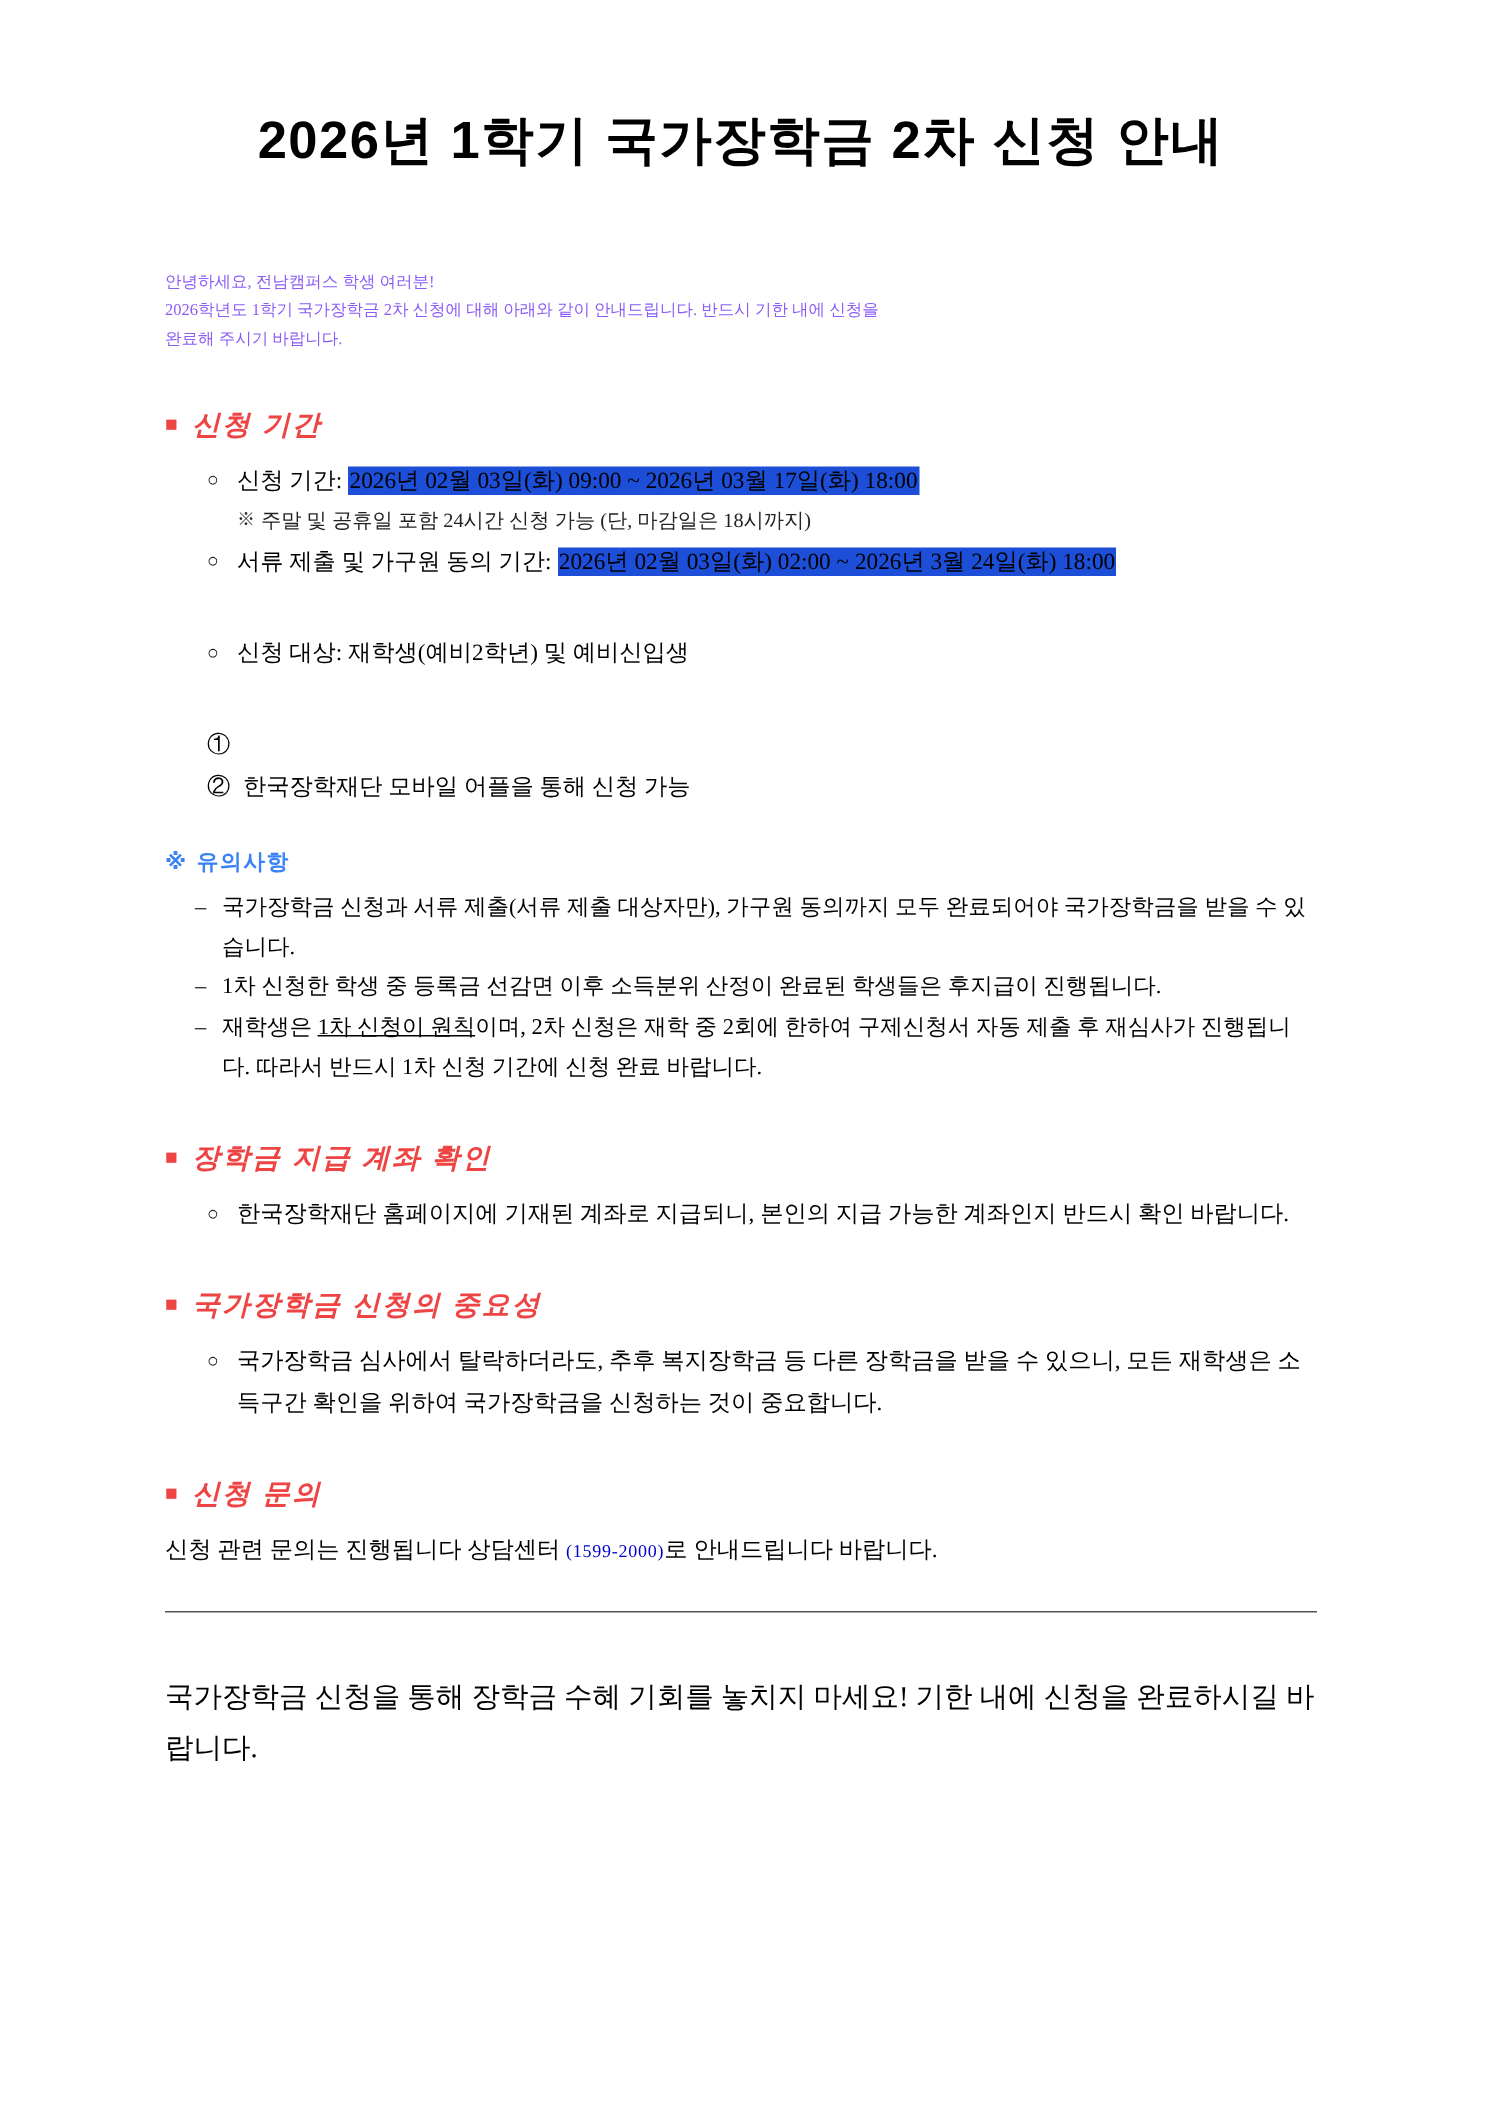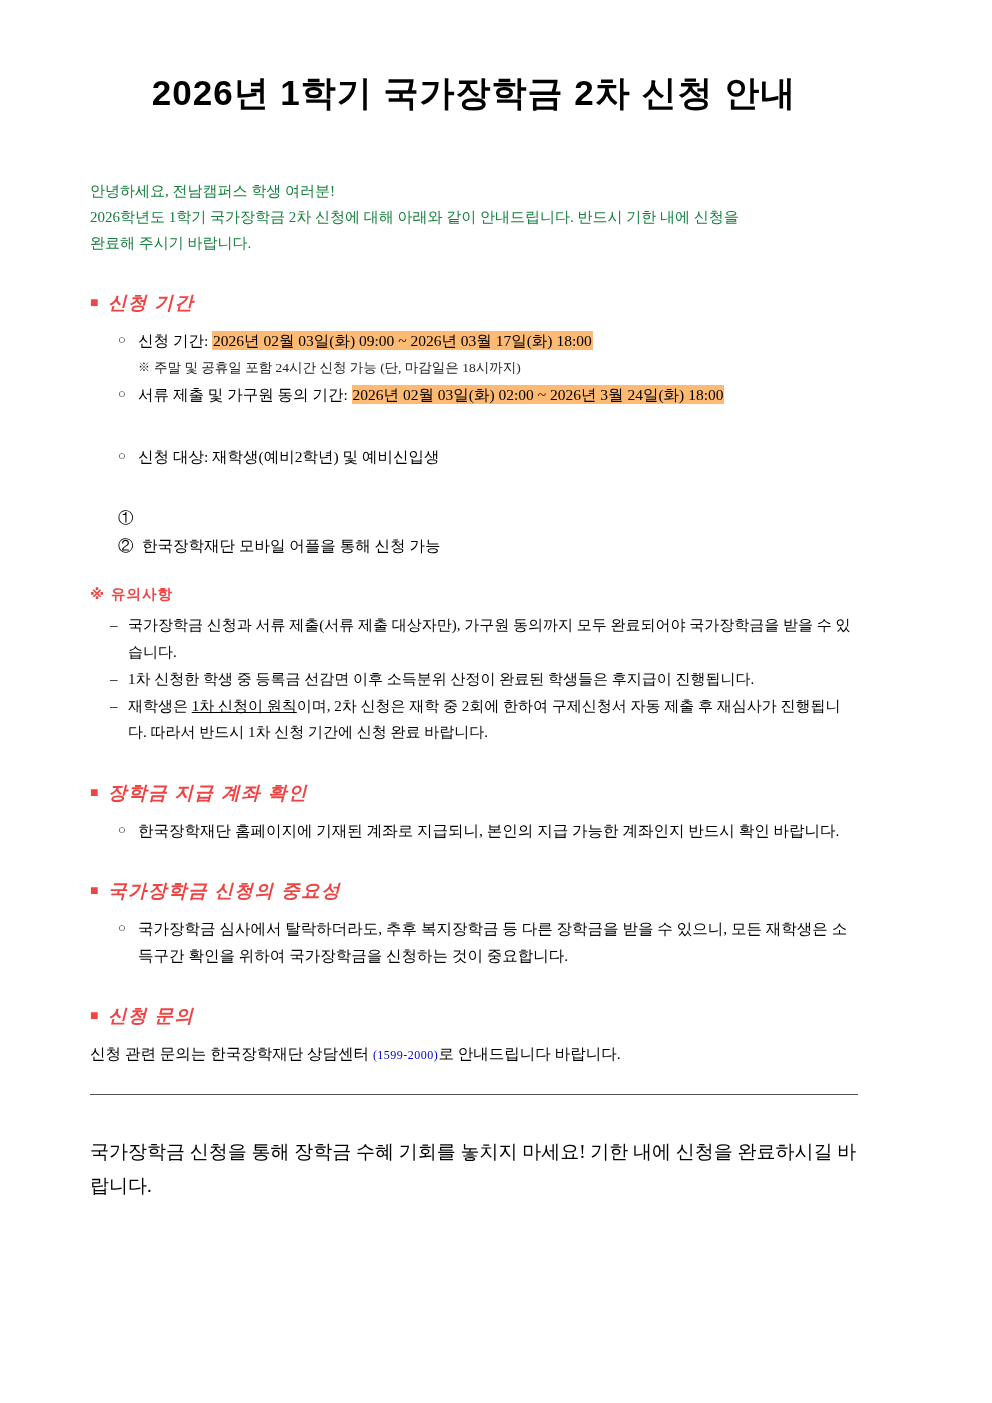--- a/index.html
+++ b/index.html
@@ -12,35 +12,36 @@
     min-height: 1403px;
     font-family: "Liberation Serif", "DejaVu Serif", serif;
     color: #000000;
   }
   .page {
     width: 948px;
     min-height: 1403px;
     box-sizing: border-box;
     padding: 52px 90px 40px 90px;
     position: relative;
+    margin-left: 20px;
   }
   .doc-title {
     text-align: center;
     font-family: "Liberation Sans", "DejaVu Sans", sans-serif;
     font-weight: bold;
     font-size: 35px;
     letter-spacing: 1px;
     margin: 18px 0 0 0;
     color: #000;
   }
   .intro {
     margin-top: 62px;
-    font-size: 15px;
+    font-size: 11px;
     line-height: 1.72;
-    color: #15803d;
+    color: #8b5cf6;
   }
   .intro p { margin: 0; }
   .section {
     margin-top: 34px;
   }
   .section.tight { margin-top: 26px; }
   .sec-head {
     font-family: "Liberation Sans", "DejaVu Sans", sans-serif;
     font-weight: bold;
     font-size: 18.5px;
@@ -63,21 +64,21 @@
   }
   .bullet-row .b-mark {
     width: 20px;
     flex: 0 0 20px;
     font-size: 13px;
     line-height: 1.95;
     color: #000;
   }
   .bullet-row .b-text { flex: 1; }
   .hl {
-    background: #fdba74;
+    background: #1d4ed8;
     padding: 1px 1px;
   }
   .note-row {
     display: flex;
     align-items: flex-start;
     font-size: 13.5px;
     line-height: 1.7;
     margin: 0 0 0 48px;
     color: #222;
   }
@@ -92,21 +93,21 @@
     font-size: 15.5px;
     line-height: 1.8;
     margin: 0 0 0 28px;
   }
   .num-row .n-circ {
     width: 24px;
     flex: 0 0 24px;
     font-size: 15.5px;
   }
   .caution-head {
-    color: #ef4444;
+    color: #3b82f6;
     font-family: "Liberation Sans", "DejaVu Sans", sans-serif;
     font-weight: bold;
     font-size: 14.5px;
     letter-spacing: 1px;
     margin: 0 0 8px 0;
   }
   .caution-head .star { margin-right: 6px; }
   .dash-row {
     display: flex;
     align-items: flex-start;
@@ -228,21 +229,21 @@
       <span class="b-mark">○</span>
       <span class="b-text">국가장학금 심사에서 탈락하더라도, 추후 복지장학금 등 다른 장학금을 받을 수 있으니, 모든 재학생은 소득구간 확인을 위하여 국가장학금을 신청하는 것이 중요합니다.</span>
     </div>
   </div>
 
   <div class="section">
     <div class="sec-head">
       <span class="marker">■</span><span>신청 문의</span>
     </div>
     <div class="inquiry-line">
-      <span>신청 관련 문의는 한국장학재단 상담센터 </span><span class="phone">(1599-2000)</span><span>로 안내드립니다 바랍니다.</span>
+      <span>신청 관련 문의는 진행됩니다 상담센터 </span><span class="phone">(1599-2000)</span><span>로 안내드립니다 바랍니다.</span>
     </div>
   </div>
 
   <hr class="divider">
 
   <div class="closing">국가장학금 신청을 통해 장학금 수혜 기회를 놓치지 마세요! 기한 내에 신청을 완료하시길 바랍니다.</div>
 
 </div>
 
 </body></html>

